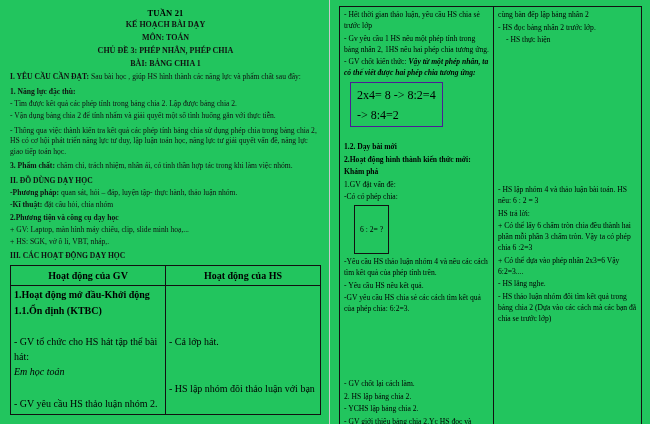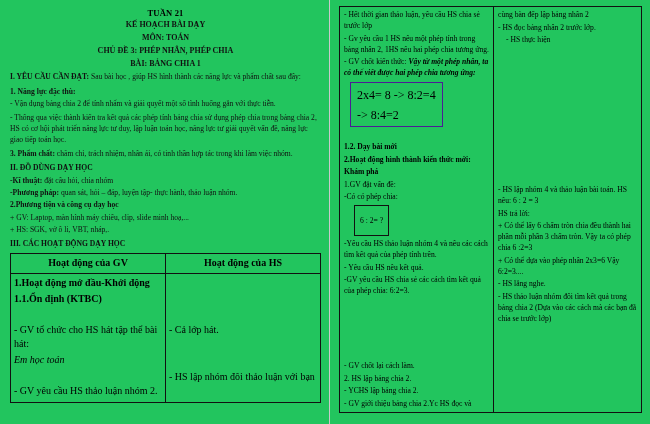--- a/index.html
+++ b/index.html
@@ -92,21 +92,21 @@
     border: 1px solid #4c1d95;
     padding: 3px 6px 0 6px;
     font-size: 12px;
     line-height: 1.55;
     margin: 2px 0 2px 6px;
   }
   .minibox p { margin: 0; }
   .inlinebox {
     display: inline-block;
     border: 1px solid #111;
-    padding: 9px 5px;
+    padding: 18px 5px;
     font-size: 7.6px;
     margin: 1px 0 1px 10px;
   }
 </style>
 </head>
 <body>
 
 <div class="page">
 
   <div class="col col-left">
@@ -116,37 +116,38 @@
     <div class="line c">CHỦ ĐỀ 3: PHÉP NHÂN, PHÉP CHIA</div>
     <div class="line c">BÀI: BẢNG CHIA 1</div>
     <div class="gap-s"></div>
 
     <div class="line">
       <span class="bold">I. YÊU CẦU CẦN ĐẠT:</span>
       <span>Sau bài học , giúp HS hình thành các năng lực và phẩm chất sau đây:</span>
     </div>
     <div class="gap-s"></div>
     <div class="line h">1. Năng lực đặc thù:</div>
+    <div class="line">- Tìm được kết quả các phép tính trong bảng chia 2. Lập được bảng chia 2.</div>
     <div class="line">- Vận dụng bảng chia 2 để tính nhẩm và giải quyết một số tình huống gắn với thực tiễn.</div>
     <div class="gap-s"></div>
     <div class="line">- Thông qua việc thành kiến tra kết quả các phép tính bảng chia sử dụng phép chia trong bảng chia 2, HS có cơ hội phát triển năng lực tư duy, lập luận toán học, năng lực tư giải quyết vấn đề, năng lực giao tiếp toán học.</div>
     <div class="gap-s"></div>
     <div class="line">
       <span class="bold">3. Phẩm chất:</span>
       <span>chăm chỉ, trách nhiệm, nhân ái, có tinh thần hợp tác trong khi làm việc nhóm.</span>
     </div>
     <div class="gap-s"></div>
     <div class="line h">II. ĐỒ DÙNG DẠY HỌC</div>
     <div class="line">
+      <span class="bold">-Phương pháp:</span>
+      <span>quan sát, hỏi – đáp, luyện tập- thực hành, thảo luận nhóm.</span>
+    </div>
+    <div class="line">
       <span class="bold">-Kĩ thuật:</span>
       <span>đặt câu hỏi, chia nhóm</span>
-    </div>
-    <div class="line">
-      <span class="bold">-Phương pháp:</span>
-      <span>quan sát, hỏi – đáp, luyện tập- thực hành, thảo luận nhóm.</span>
     </div>
     <div class="line h">2.Phương tiện và công cụ dạy học</div>
     <div class="line">+ GV: Laptop, màn hình máy chiếu, clip, slide minh hoạ,...</div>
     <div class="line">+ HS: SGK, vở ô li, VBT, nháp,.</div>
     <div class="gap-s"></div>
     <div class="line h">III. CÁC HOẠT ĐỘNG DẠY HỌC</div>
 
     <table class="grid">
       <thead>
         <tr>

